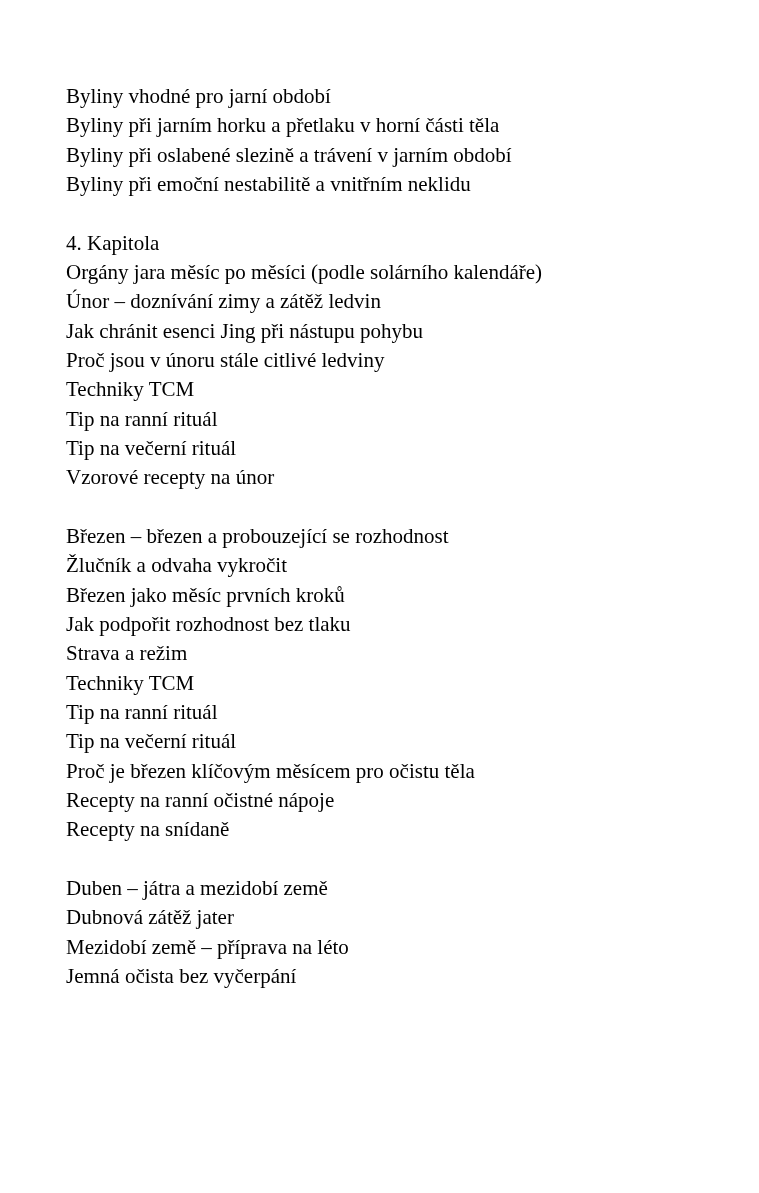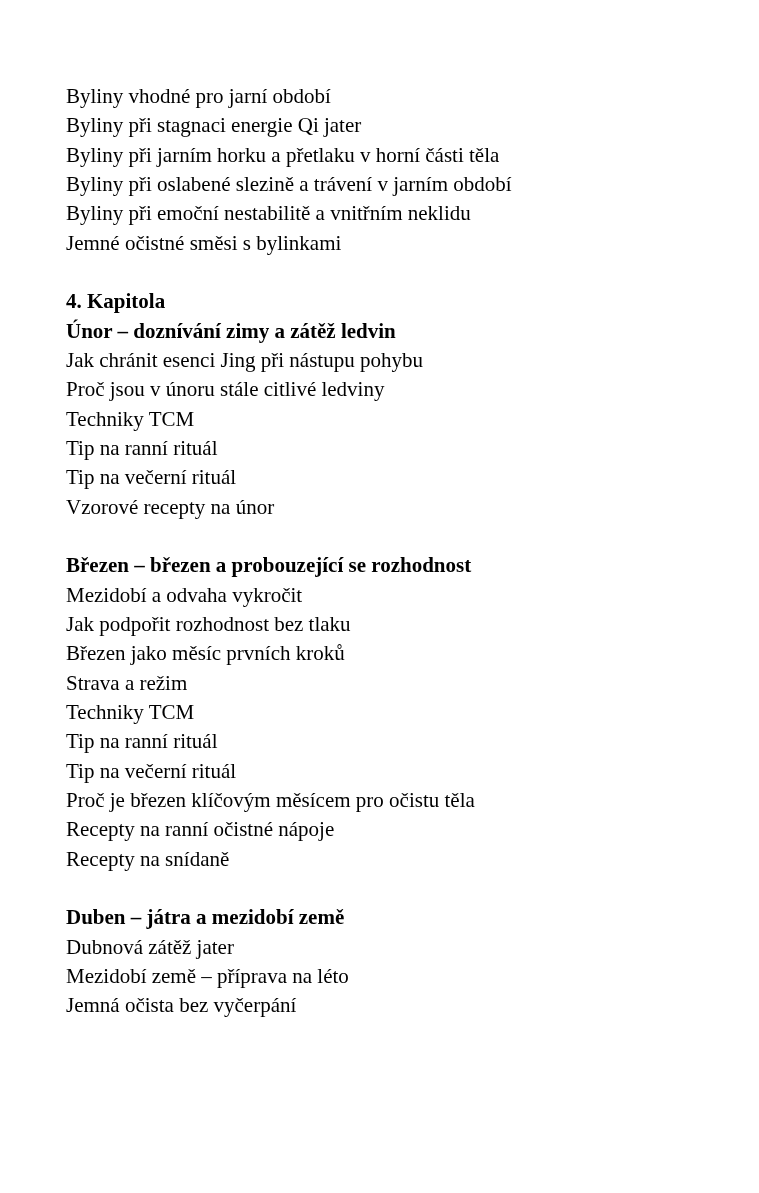--- a/index.html
+++ b/index.html
@@ -26,51 +26,50 @@
   .toc-section {
     margin: 0 0 29.33px 0;
   }
   .toc-section:last-child {
     margin-bottom: 0;
   }
   .line {
     white-space: nowrap;
   }
   .line.bold {
-    font-weight: bold;
+    font-weight: normal;
   }
 </style>
 </head>
 <body>
 
 <div class="page">
   <div id="toc-content">
       <div class="toc-section">
         <div class="line">Byliny vhodné pro jarní období</div>
-        <div class="line">Byliny při stagnaci energie Qi jater</div>
         <div class="line">Byliny při jarním horku a přetlaku v horní části těla</div>
         <div class="line">Byliny při oslabené slezině a trávení v jarním období</div>
         <div class="line">Byliny při emoční nestabilitě a vnitřním neklidu</div>
-        <div class="line">Jemné očistné směsi s bylinkami</div>
       </div>
       <div class="toc-section">
         <div class="line bold">4. Kapitola</div>
+        <div class="line">Orgány jara měsíc po měsíci (podle solárního kalendáře)</div>
         <div class="line bold">Únor – doznívání zimy a zátěž ledvin</div>
         <div class="line">Jak chránit esenci Jing při nástupu pohybu</div>
         <div class="line">Proč jsou v únoru stále citlivé ledviny</div>
         <div class="line">Techniky TCM</div>
         <div class="line">Tip na ranní rituál</div>
         <div class="line">Tip na večerní rituál</div>
         <div class="line">Vzorové recepty na únor</div>
       </div>
       <div class="toc-section">
         <div class="line bold">Březen – březen a probouzející se rozhodnost</div>
-        <div class="line">Mezidobí a odvaha vykročit</div>
+        <div class="line">Žlučník a odvaha vykročit</div>
+        <div class="line">Březen jako měsíc prvních kroků</div>
         <div class="line">Jak podpořit rozhodnost bez tlaku</div>
-        <div class="line">Březen jako měsíc prvních kroků</div>
         <div class="line">Strava a režim</div>
         <div class="line">Techniky TCM</div>
         <div class="line">Tip na ranní rituál</div>
         <div class="line">Tip na večerní rituál</div>
         <div class="line">Proč je březen klíčovým měsícem pro očistu těla</div>
         <div class="line">Recepty na ranní očistné nápoje</div>
         <div class="line">Recepty na snídaně</div>
       </div>
       <div class="toc-section">
         <div class="line bold">Duben – játra a mezidobí země</div>

